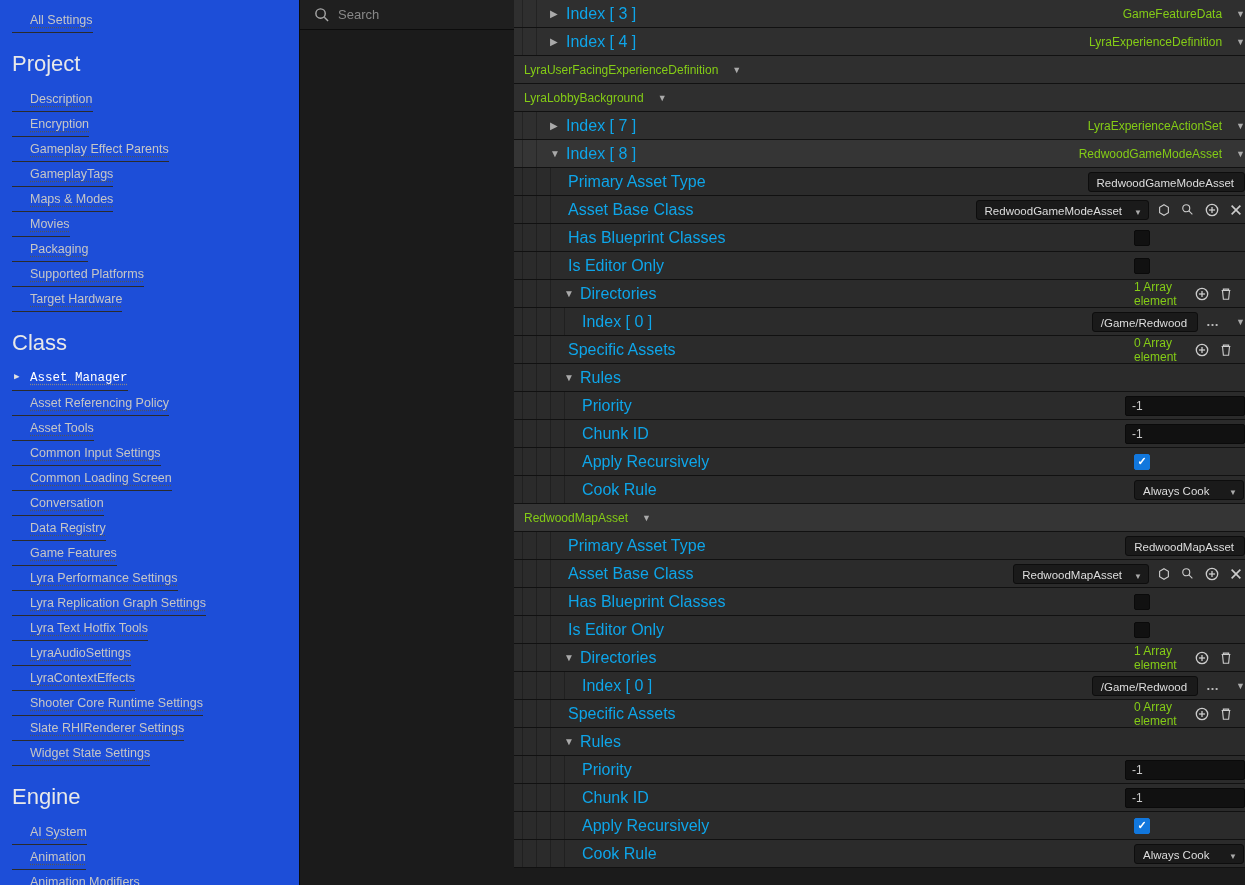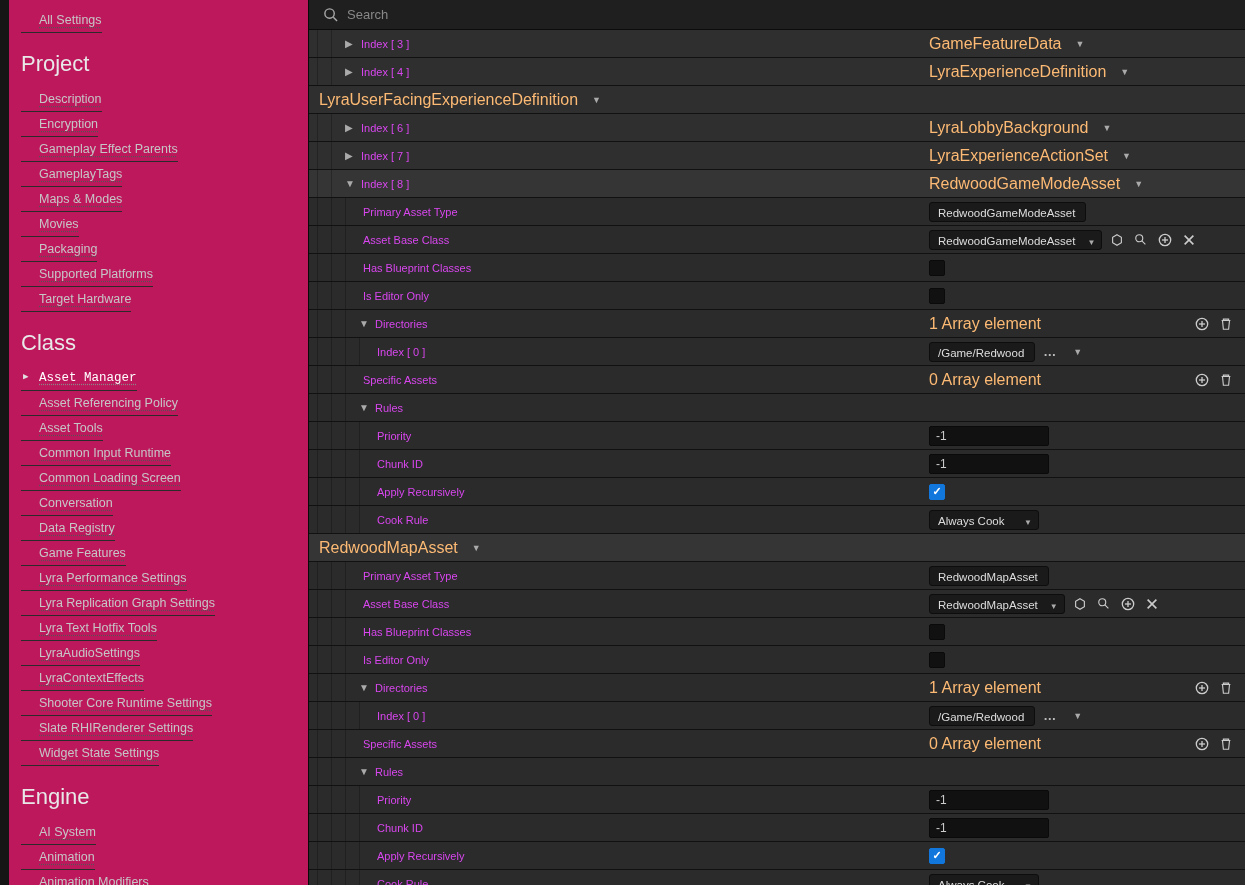--- a/index.html
+++ b/index.html
@@ -10,26 +10,25 @@
   color: #c8c8c8;
   display: flex;
   width: 1245px;
   height: 885px;
   overflow: hidden;
 }
 
 
 .sidebar {
   width: 300px;
-  background: #be185d;
+  background: #1d4ed8;
   overflow-y: auto;
   padding: 8px 0 8px 12px;
   border-right: 1px solid #0a0a0a;
   position: relative;
-  margin-left: 9px;
 }
 .sidebar::-webkit-scrollbar { width: 10px; }
 .sidebar::-webkit-scrollbar-thumb { background: #3a3a3a; border-radius: 5px; }
 .side-heading {
   font-size: 22px;
   font-weight: 400;
   color: #e8e8e8;
   margin: 18px 0 10px 0;
 }
 .side-item {
@@ -55,21 +54,21 @@
   position: absolute;
   left: 2px;
   font-size: 9px;
   color: #e0e0e0;
 }
 
 
 .main {
   flex: 1;
   display: flex;
-  flex-direction: column;
+  flex-direction: row;
   background: #1b1b1b;
 }
 .search-bar {
   position: relative;
   height: 30px;
   background: #1f1f1f;
   border-bottom: 1px solid #0c0c0c;
   display: flex;
   align-items: center;
   padding-left: 38px;
@@ -139,22 +138,22 @@
   width: 12px;
   font-size: 10px;
   color: #aaa;
   cursor: pointer;
   user-select: none;
 }
 .arrow.right::before { content: "▶"; }
 .arrow.down::before { content: "▼"; }
 
 .label-text {
-  color: #d946ef;
-  font-size: 11px;
+  color: #0ea5e9;
+  font-size: 16px;
   margin-left: 4px;
 }
 
 
 .pill {
   background: #1a1a1a;
   border: 1px solid #0d0d0d;
   border-radius: 3px;
   padding: 3px 26px 3px 8px;
   color: #ddd;
@@ -165,21 +164,21 @@
 }
 .pill .chev {
   position: absolute;
   right: 6px;
   top: 5px;
   font-size: 8px;
   color: #aaa;
 }
 .pill.noarrow { padding-right: 10px; }
 
-.static-text { color: #fdba74; font-size: 16px; }
+.static-text { color: #84cc16; font-size: 12px; }
 .chev-loose { font-size: 9px; color: #aaa; margin-left: 8px; cursor: pointer; }
 
 .numfield {
   background: #111;
   border: 1px solid #0a0a0a;
   border-radius: 2px;
   color: #ccc;
   font-size: 12px;
   padding: 2px 6px;
   width: 120px;
@@ -238,21 +237,21 @@
   <div class="side-item">Maps &amp; Modes</div>
   <div class="side-item">Movies</div>
   <div class="side-item">Packaging</div>
   <div class="side-item">Supported Platforms</div>
   <div class="side-item">Target Hardware</div>
 
   <div class="side-heading">Class</div>
   <div class="side-item selected">Asset Manager</div>
   <div class="side-item">Asset Referencing Policy</div>
   <div class="side-item">Asset Tools</div>
-  <div class="side-item">Common Input Runtime</div>
+  <div class="side-item">Common Input Settings</div>
   <div class="side-item">Common Loading Screen</div>
   <div class="side-item">Conversation</div>
   <div class="side-item">Data Registry</div>
   <div class="side-item">Game Features</div>
   <div class="side-item">Lyra Performance Settings</div>
   <div class="side-item">Lyra Replication Graph Settings</div>
   <div class="side-item">Lyra Text Hotfix Tools</div>
   <div class="side-item">LyraAudioSettings</div>
   <div class="side-item">LyraContextEffects</div>
   <div class="side-item">Shooter Core Runtime Settings</div>
@@ -306,28 +305,20 @@
       <span class="chev-loose">▼</span>
     </div>
   </div>
   <div class="row alt">
     <div class="row-value-cell">
       <span class="static-text">LyraUserFacingExperienceDefinition</span>
       <span class="chev-loose">▼</span>
     </div>
   </div>
   <div class="row alt">
-    <div class="row-label-cell">
-      <div class="indent">
-            <div class="bar"></div>
-            <div class="bar"></div>
-          </div>
-      <span class="arrow right"></span>
-      <span class="label-text">Index [ 6 ]</span>
-    </div>
     <div class="row-value-cell">
       <span class="static-text">LyraLobbyBackground</span>
       <span class="chev-loose">▼</span>
     </div>
   </div>
   <div class="row alt">
     <div class="row-label-cell">
       <div class="indent">
             <div class="bar"></div>
             <div class="bar"></div>

